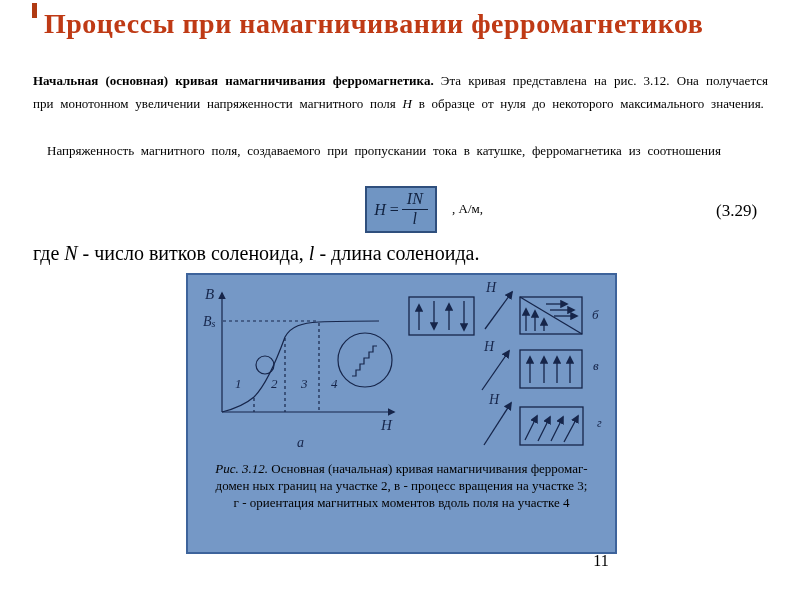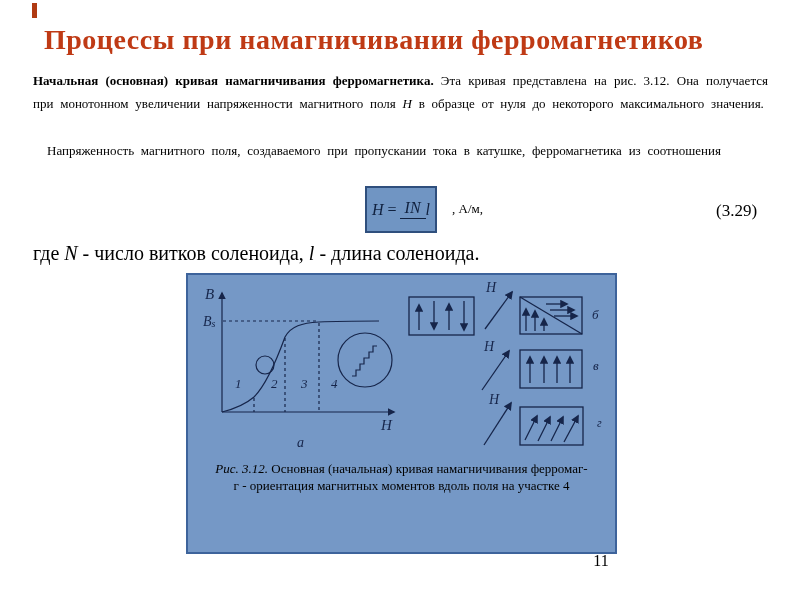--- a/index.html
+++ b/index.html
@@ -1,29 +1,29 @@
 <!DOCTYPE html>
 <html><head>
 <meta charset="utf-8">
 <style>
   html,body{margin:0;padding:0;background:#fff;}
   .slide{position:relative;width:800px;height:600px;background:#ffffff;overflow:hidden;
          font-family:"Liberation Serif",serif;color:#000;}
   .accent-tick{position:absolute;left:32px;top:3px;width:5px;height:15px;background:#b03a12;}
-  .title{position:absolute;left:44px;top:24px;width:740px;margin:0;
+  .title{position:absolute;left:44px;top:8px;width:740px;margin:0;
          font-size:28px;font-weight:bold;letter-spacing:.5px;color:#bf3a15;}
   .para{position:absolute;left:33px;width:735px;margin:0;font-size:13px;line-height:23px;
         text-align:justify;word-spacing:3.5px;}
   .p1{top:69px;}
   .p2{top:139px;text-indent:14px;}
   .formula-box{position:absolute;left:365px;top:186px;width:72px;height:47px;box-sizing:border-box;
         background:#7095c3;border:2px solid #2f4f7d;display:flex;align-items:center;justify-content:center;
         font-size:16px;font-style:italic;color:#10213f;}
   .feq{margin:0 3px 0 4px;font-style:normal;}
-  .frac{display:inline-flex;flex-direction:row;align-items:center;line-height:1.05;}
+  .frac{display:inline-flex;flex-direction:column;align-items:center;line-height:1.05;}
   .frac .num{padding:0 5px 1px;border-bottom:1.4px solid #10213f;}
   .frac .den{padding-top:1px;}
   .funits{position:absolute;left:452px;top:201px;font-size:13px;}
   .fnum{position:absolute;left:716px;top:201px;font-size:17px;}
   .where{position:absolute;left:33px;top:242px;width:720px;margin:0;font-size:20px;font-family:Liberation Serif, serif;}
   .figure{position:absolute;left:186px;top:273px;width:431px;height:281px;box-sizing:border-box;
         background:#7598c6;border:2px solid #3d639b;}
   .figure svg{display:block;}
   .caption{padding:3px 4px 0;text-align:center;font-size:13px;line-height:17px;color:#000000;}
   .cap-line{white-space:nowrap;}
@@ -119,18 +119,19 @@
       <text class="svgtext" x="298" y="17" font-size="14">H</text>
       <text class="svgtext" x="296" y="76" font-size="14">H</text>
       <text class="svgtext" x="301" y="129" font-size="14">H</text>
       <text class="svgtext" x="404" y="44" font-size="13">б</text>
       <text class="svgtext" x="405" y="95" font-size="13">в</text>
       <text class="svgtext" x="409" y="152" font-size="12">г</text>
     </svg>
 
     <div class="caption">
       <div class="cap-line"><i>Рис. 3.12.</i><span> Основная (начальная) кривая намагничивания ферромаг-</span></div>
+      <div class="cap-line">домен ных границ на участке 2, в - процесс вращения на участке 3;</div>
       <div class="cap-line">г - ориентация магнитных моментов вдоль поля на участке 4</div>
     </div>
   </div>
 
   <div class="page-number">11</div>
 </div>
 
 </body></html>

